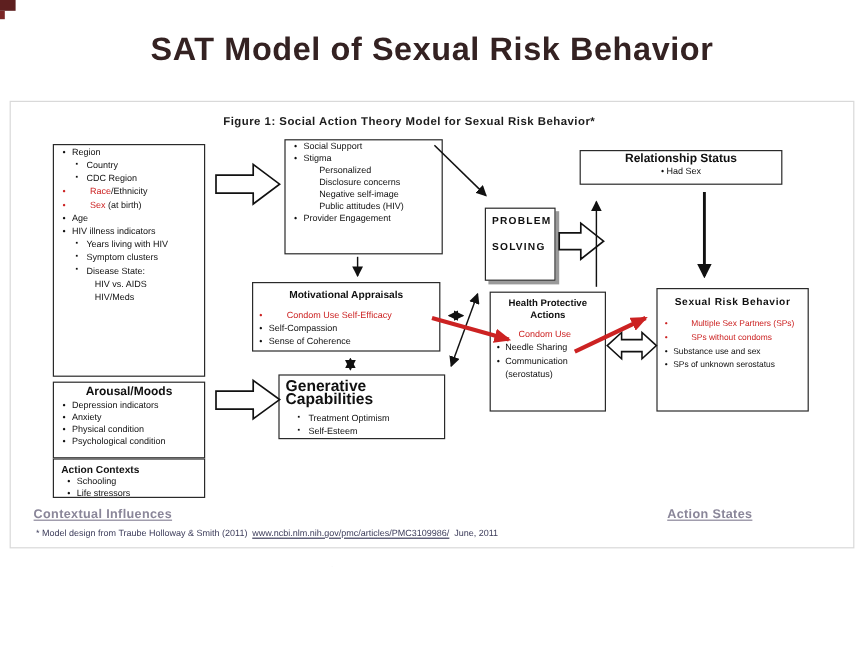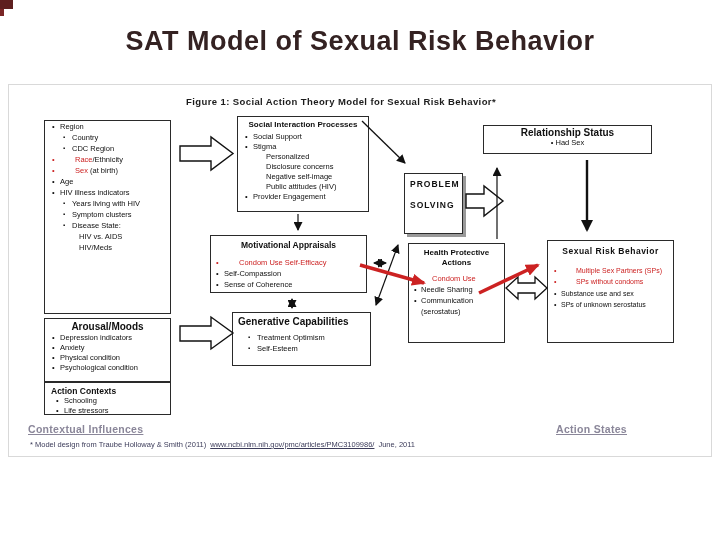--- a/index.html
+++ b/index.html
@@ -37,21 +37,21 @@
   #box-ac .l1{padding-left:19px;} #box-ac .l1::before{left:11px;}
 
   #box-sip{left:237px;top:116px;width:132px;height:96px;font-size:7.5px;line-height:10px;}
   #box-sip .t{font-size:8px;line-height:9.5px;padding:3px 0 2px 0;}
 
   #box-ma{left:210px;top:235px;width:157px;height:58px;font-size:7.5px;line-height:11px;}
   #box-ma .t{font-size:8.5px;padding:4px 0 6px 0;}
   #box-ma .l1{padding-left:13px;} #box-ma .l1::before{left:5px;}
 
   #box-gc{left:232px;top:312px;width:139px;height:54px;font-size:7.5px;line-height:11px;}
-  #box-gc .t{text-align:left;font-size:10px;padding:3px 0 5px 5px;}
+  #box-gc .t{text-align:left;font-size:13px;padding:3px 0 5px 5px;}
   #box-gc .l2{padding-left:24px;} #box-gc .l2::before{left:15px;}
 
   #box-ps{left:404px;top:173px;width:59px;height:61px;box-shadow:3px 3px 0 #9a9a9a;
           font-size:8.5px;font-weight:bold;letter-spacing:1px;color:#111;}
   #box-ps .ps1{padding:5px 0 0 5px;}
   #box-ps .ps2{padding:11px 0 0 5px;}
 
   #box-rs{left:483px;top:125px;width:169px;height:29px;font-size:7.5px;line-height:10px;}
   #box-rs .t{font-size:10px;padding-top:2px;}
   #box-rs .ctr{text-align:center;}
@@ -110,21 +110,20 @@
     <div class="li l1"><span>Psychological condition</span></div>
   </div>
 
   <div class="box" id="box-ac">
     <div class="t">Action Contexts</div>
     <div class="li l1"><span>Schooling</span></div>
     <div class="li l1"><span>Life stressors</span></div>
   </div>
 
   <div class="box" id="box-sip">
-    <div class="t">Social Interaction Processes</div>
     <div class="li l1"><span>Social Support</span></div>
     <div class="li l1"><span>Stigma</span></div>
     <div class="li sub"><span>Personalized</span></div>
     <div class="li sub"><span>Disclosure concerns</span></div>
     <div class="li sub"><span>Negative self-image</span></div>
     <div class="li sub"><span>Public attitudes (HIV)</span></div>
     <div class="li l1"><span>Provider Engagement</span></div>
   </div>
 
   <div class="box" id="box-ma">

